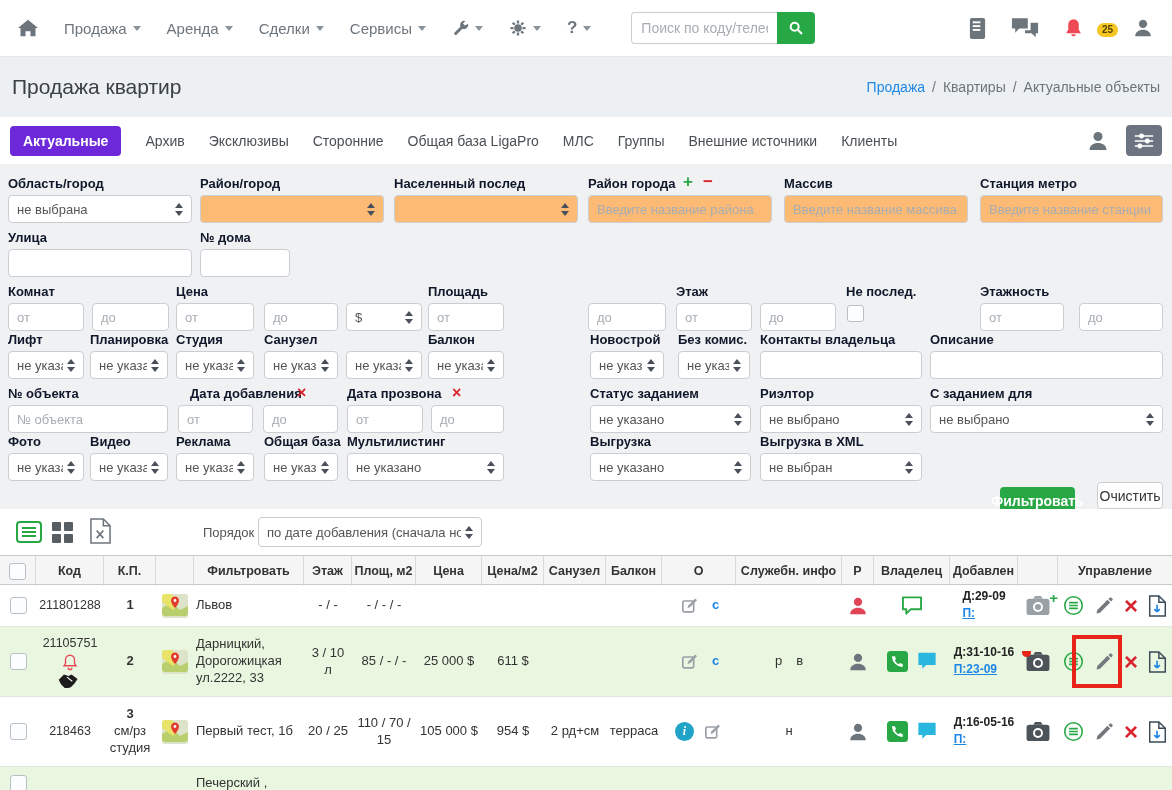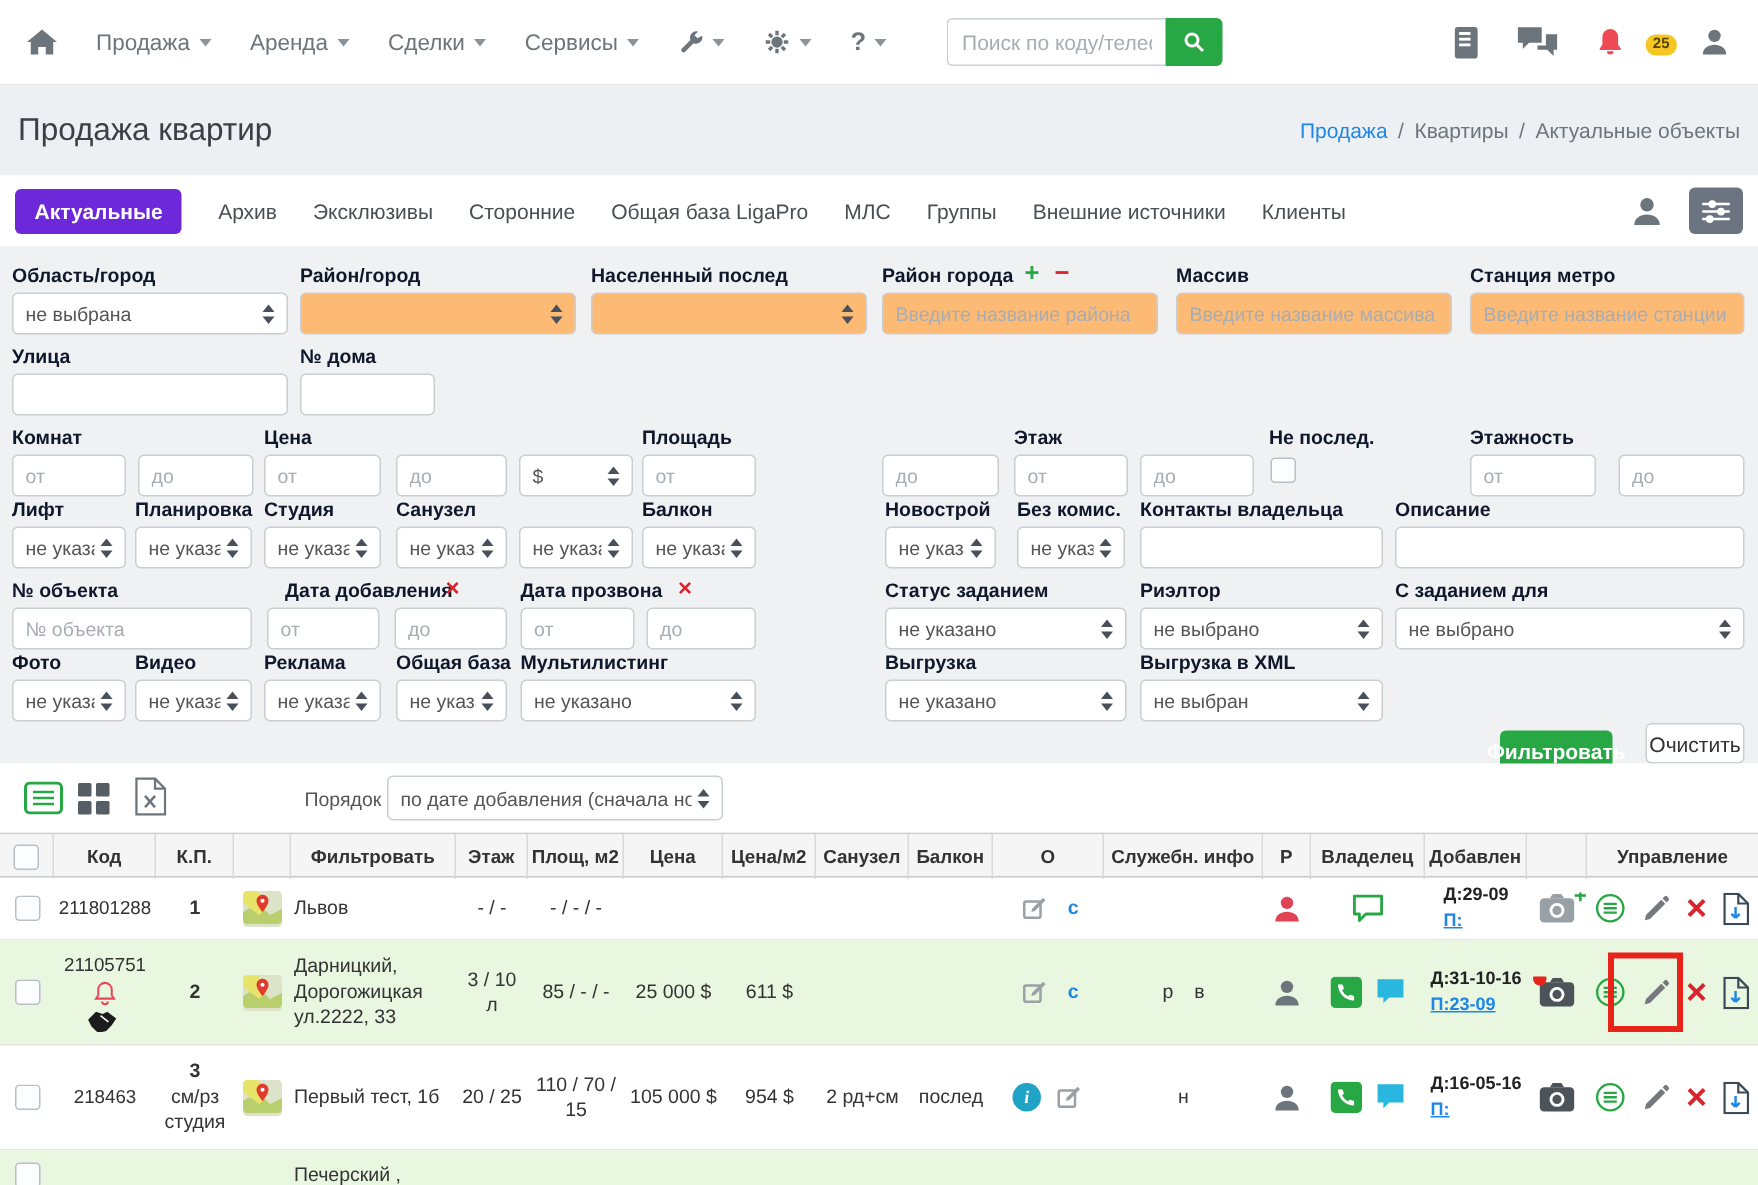--- a/index.html
+++ b/index.html
@@ -730,21 +730,21 @@
           <path d="M13 2.5c-2.2 0-4 1.8-4 4 0 3 4 7.5 4 7.5s4-4.5 4-7.5c0-2.2-1.8-4-4-4z" fill="#e23b2e"></path>
           <circle cx="13" cy="6.5" r="1.4" fill="#fff"></circle>
         </svg>
     </div>
     <div class="cell-left">Первый тест, 1б</div>
     <div>20 / 25</div>
     <div>110 / 70 / 15</div>
     <div>105 000 $</div>
     <div>954 $</div>
     <div>2 рд+см</div>
-    <div>послед</div>
+    <div>терраса</div>
     <div style="gap:8px">
       <span class="info-circle"></span>
       <span>
           <svg width="21" height="20" viewBox="0 0 24 24" fill="none" stroke="#9aa0a5" stroke-width="2">
             <rect x="4" y="6" width="13" height="13" rx="1.5"></rect>
             <path d="M12.5 13.5L21 5l-2-2-8.5 8.5-.9 2.9z" fill="#9aa0a5" stroke="none"></path>
           </svg>
         </span>
     </div>
     <div class="svc">н</div>

